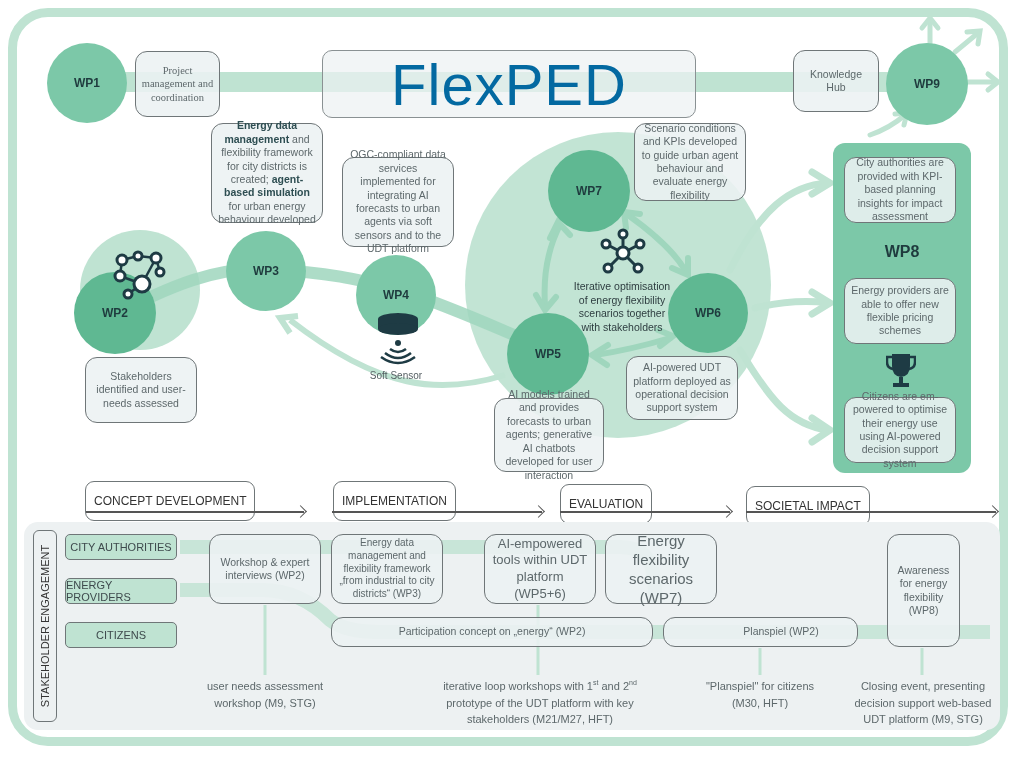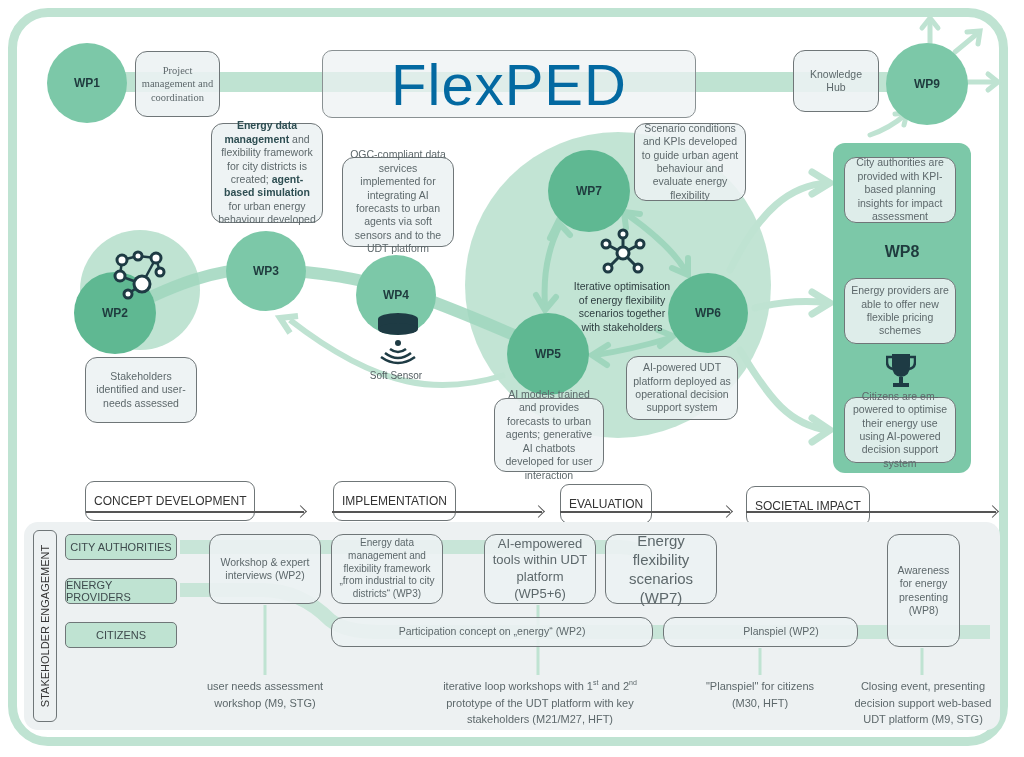--- a/index.html
+++ b/index.html
@@ -226,18 +226,18 @@
 <div class="stake-tag" style="top:534px;">CITY AUTHORITIES</div>
 <div class="stake-tag" style="top:578px;">ENERGY PROVIDERS</div>
 <div class="stake-tag" style="top:622px;">CITIZENS</div>
 
 <div class="box" style="left:209px;top:534px;width:112px;height:70px;font-size:10.5px;">Workshop &amp; expert interviews (WP2)</div>
 <div class="box" style="left:331px;top:534px;width:112px;height:70px;font-size:10px;">Energy data management and flexibility framework „from industrial to city districts“ (WP3)</div>
 <div class="box" style="left:484px;top:534px;width:112px;height:70px;font-size:13px;">AI-empowered tools within UDT platform (WP5+6)</div>
 <div class="box" style="left:605px;top:534px;width:112px;height:70px;font-size:15px;">Energy flexibility scenarios (WP7)</div>
 <div class="box" style="left:331px;top:617px;width:322px;height:30px;font-size:10.5px;">Participation concept on „energy“ (WP2)</div>
 <div class="box" style="left:663px;top:617px;width:195px;height:30px;font-size:10.5px;padding-left:46px;">Planspiel (WP2)</div>
-<div class="box" style="left:887px;top:534px;width:73px;height:113px;font-size:10.5px;">Awareness for energy presenting (WP8)</div>
+<div class="box" style="left:887px;top:534px;width:73px;height:113px;font-size:10.5px;">Awareness for energy flexibility (WP8)</div>
 
 <div class="note" style="left:205px;top:678px;width:120px;">user needs assessment workshop (M9, STG)</div>
 <div class="note" style="left:420px;top:678px;width:240px;"><span>iterative loop workshops with 1</span><sup>st</sup><span> and 2</span><sup>nd</sup><span> prototype of the UDT platform with key stakeholders (M21/M27, HFT)</span></div>
 <div class="note" style="left:695px;top:678px;width:130px;">"Planspiel" for citizens (M30, HFT)</div>
 <div class="note" style="left:848px;top:678px;width:150px;">Closing event, presenting decision support web-based UDT platform (M9, STG)</div>
 
 </body></html>

